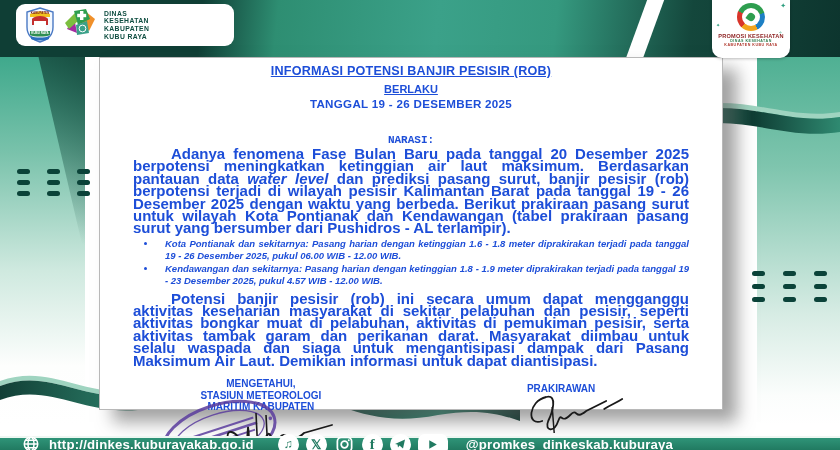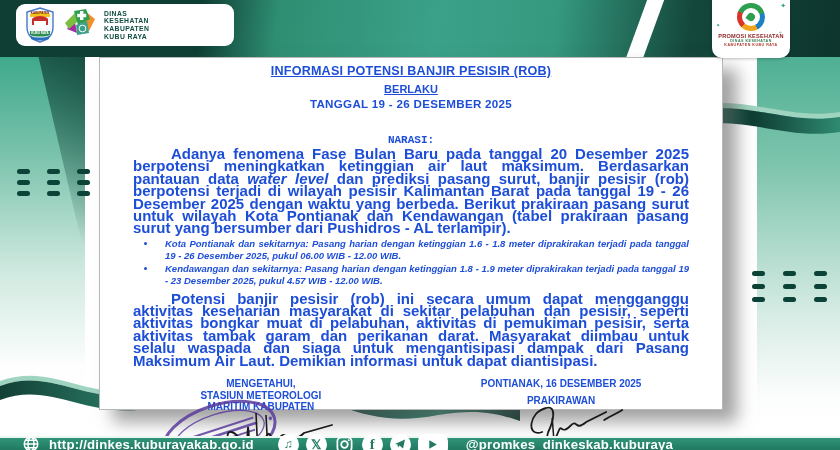--- a/index.html
+++ b/index.html
@@ -192,21 +192,20 @@
             </g>
           </svg>
           <svg class="sig-svg" width="150" height="52" viewBox="0 0 150 52">
             <path d="M60 44 C50 18 36 22 44 36 C52 50 66 42 62 20 L60 46 C62 30 72 46 80 30 C86 18 84 44 94 30 C100 22 104 40 118 26 L146 18" fill="none" stroke="#1a1a1a" stroke-width="1.8" stroke-linecap="round"></path>
             <path d="M70 6 L72 48 M80 8 L82 46" fill="none" stroke="#1a1a1a" stroke-width="1.6"></path>
           </svg>
         </div>
         <div class="s-name">RADEN EKO SARJONO, ST</div>
       </div>
       <div class="sign-col">
-        <div class="s-line">PONTIANAK, 16 DESEMBER 2025</div>
         <div class="s-line" style="margin-top:5px;">PRAKIRAWAN</div>
         <div class="sig-space-r">
           <svg class="sig-svg-r" width="120" height="48" viewBox="0 0 120 48">
             <path d="M34 34 C18 40 20 14 38 10 C50 7 44 26 40 34 C36 44 46 46 50 34 C54 24 52 38 62 28 C70 20 66 34 78 24 L98 14 M96 22 C102 18 108 16 114 12" fill="none" stroke="#1a1a1a" stroke-width="1.8" stroke-linecap="round"></path>
             <path d="M44 20 L46 46" fill="none" stroke="#1a1a1a" stroke-width="1.5"></path>
           </svg>
         </div>
         <div class="s-name">STASIUN AVISHA TAMBUNAN, S.Tr.Met.</div>
       </div>
     </div>

